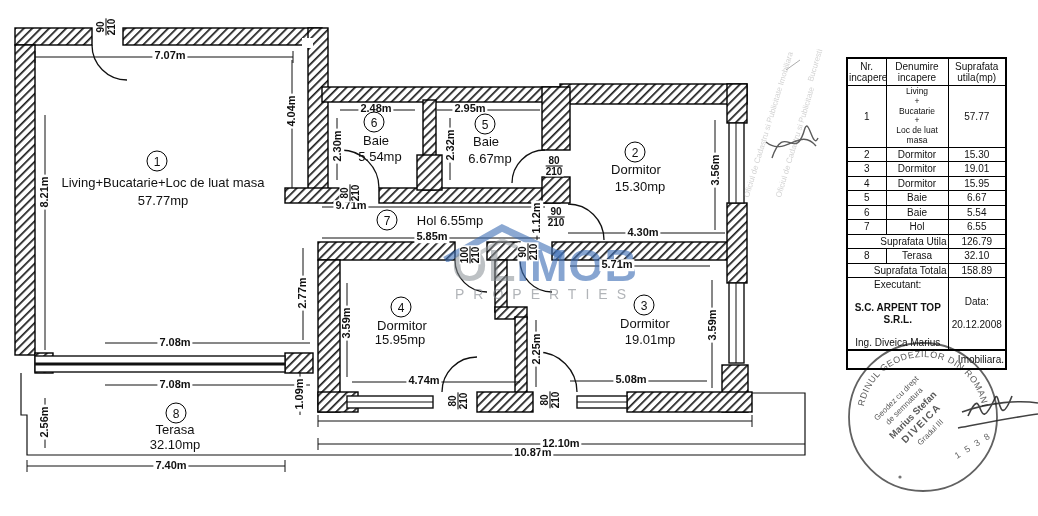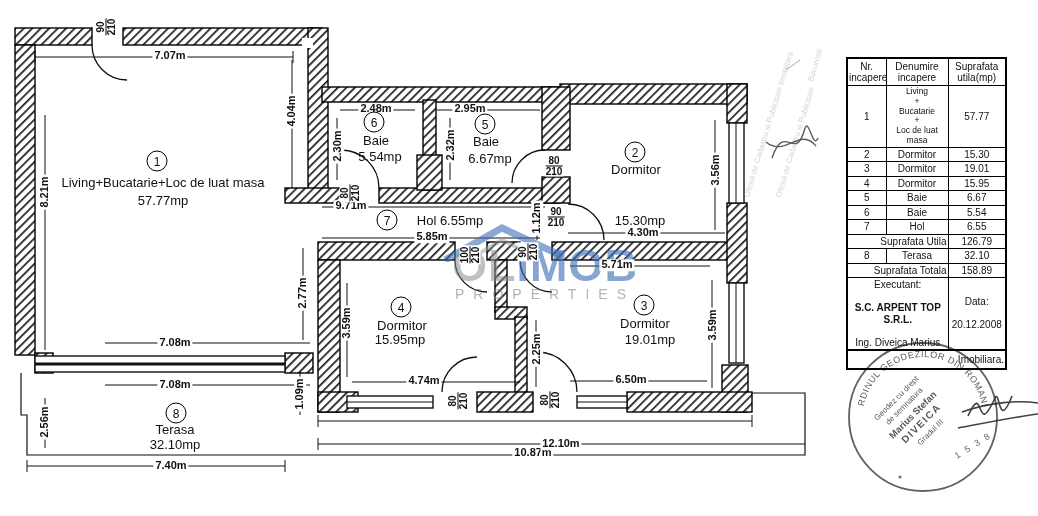--- a/index.html
+++ b/index.html
@@ -209,42 +209,42 @@
       <div class="dim" style="left: 351px; top: 206px;">9.71m</div>
       <div class="dim" style="left: 432px; top: 237px;">5.85m</div>
       <div class="dim v" style="left: 537px; top: 218px;">1.12m</div>
       <div class="dim" style="left: 643px; top: 233px;">4.30m</div>
       <div class="dim" style="left: 617px; top: 265px;">5.71m</div>
       <div class="dim v" style="left: 303px; top: 293px;">2.77m</div>
       <div class="dim v" style="left: 347px; top: 323px;">3.59m</div>
       <div class="dim v" style="left: 537px; top: 349px;">2.25m</div>
       <div class="dim v" style="left: 713px; top: 325px;">3.59m</div>
       <div class="dim" style="left: 424px; top: 381px;">4.74m</div>
-      <div class="dim" style="left: 631px; top: 380px;">6.50m</div>
+      <div class="dim" style="left: 631px; top: 380px;">5.08m</div>
       <div class="dim" style="left: 175px; top: 343px;">7.08m</div>
       <div class="dim" style="left: 175px; top: 385px;">7.08m</div>
       <div class="dim v" style="left: 45px; top: 422px;">2.56m</div>
       <div class="dim v" style="left: 300px; top: 394px;">1.09m</div>
       <div class="dim" style="left: 533px; top: 421px; margin-top: 32px;">10.87m</div>
       <div class="dim" style="left: 561px; top: 444px;">12.10m</div>
       <div class="dim" style="left: 171px; top: 466px;">7.40m</div>
       <div class="frac v" style="left: 106px; top: 27px;"><span>90</span><span class="den">210</span></div>
       <div class="frac v" style="left: 350px; top: 193px;"><span>80</span><span class="den">210</span></div>
       <div class="frac" style="left: 554px; top: 166px;"><span>80</span><span class="den">210</span></div>
       <div class="frac" style="left: 556px; top: 217px;"><span>90</span><span class="den">210</span></div>
       <div class="frac v" style="left: 470px; top: 255px;"><span>100</span><span class="den">210</span></div>
       <div class="frac v" style="left: 528px; top: 252px;"><span>90</span><span class="den">210</span></div>
       <div class="frac v" style="left: 458px; top: 401px;"><span>80</span><span class="den">210</span></div>
       <div class="frac v" style="left: 550px; top: 400px;"><span>80</span><span class="den">210</span></div>
       <div class="circ" style="left: 157px; top: 161px;">1</div>
       <div class="rname" style="left: 163px; top: 182px;">Living+Bucatarie+Loc de luat masa</div>
       <div class="rarea" style="left: 163px; top: 200px; text-align: center;">57.77mp</div>
       <div class="circ" style="left: 635px; top: 152px;">2</div>
       <div class="rname" style="left: 636px; top: 169px;">Dormitor</div>
-      <div class="rarea" style="left: 640px; top: 186px; margin-top: 34px;">15.30mp</div>
+      <div class="rarea" style="left: 640px; top: 186px;">15.30mp</div>
       <div class="circ" style="left: 644px; top: 305px;">3</div>
       <div class="rname" style="left: 645px; top: 323px;">Dormitor</div>
       <div class="rarea" style="left: 650px; top: 339px;">19.01mp</div>
       <div class="circ" style="left: 401px; top: 307px;">4</div>
       <div class="rname" style="left: 402px; top: 325px;">Dormitor</div>
       <div class="rarea" style="left: 400px; top: 339px;">15.95mp</div>
       <div class="circ" style="left: 485px; top: 124px;">5</div>
       <div class="rname" style="left: 486px; top: 141px;">Baie</div>
       <div class="rarea" style="left: 490px; top: 158px;">6.67mp</div>
       <div class="circ" style="left: 374px; top: 122px;">6</div>

